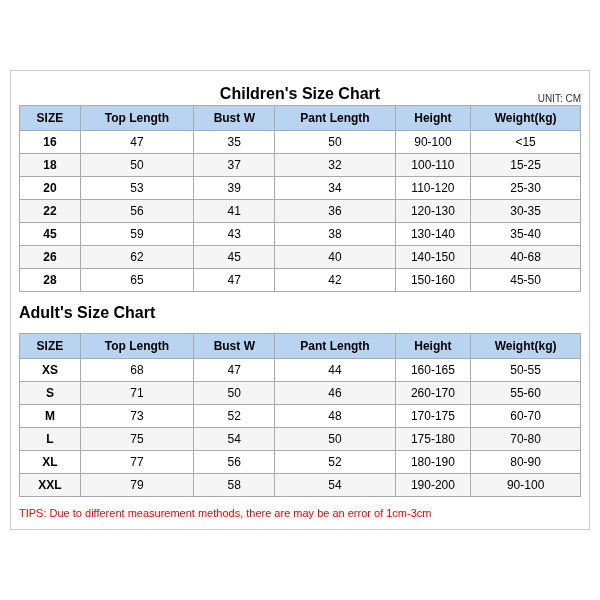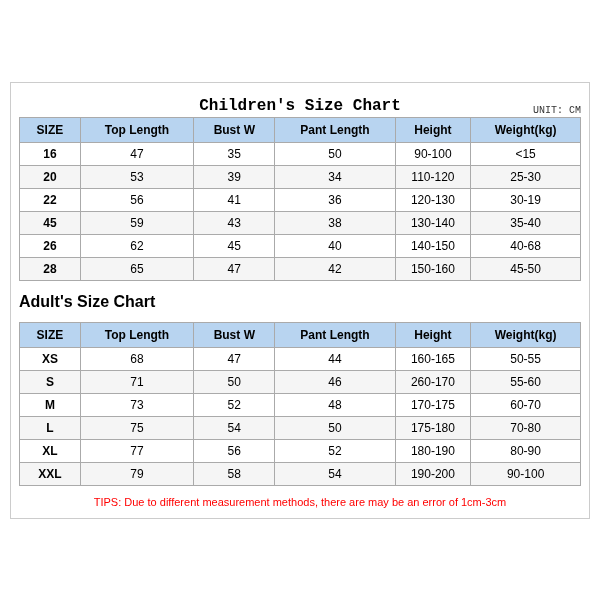--- a/index.html
+++ b/index.html
@@ -17,21 +17,20 @@
       width: 580px;
       border: 1px solid #ccc;
       padding: 8px;
     }
     .section-title {
       text-align: center;
       font-weight: bold;
       font-size: 16px;
       padding: 6px 0 2px 0;
       position: relative;
-      font-family: Liberation Mono, monospace;
     }
     .unit-label {
       position: absolute;
       right: 0;
       top: 6px;
       font-size: 10px;
       font-weight: normal;
       color: #333;
       margin-top: 8px;
     }
@@ -63,21 +62,21 @@
     .size-col {
       font-weight: bold;
     }
     .adult-title {
       text-align: left;
       font-weight: bold;
       font-size: 16px;
       padding: 6px 0 11px 0;
     }
     .tips {
-      text-align: center;
+      text-align: left;
       color: red;
       font-size: 11px;
       padding: 4px 0 2px 0;
     }
   </style>
 </head>
 <body>
 
 <div class="chart-container">
 
@@ -101,34 +100,42 @@
     <tbody id="children-tbody">
     <tr>
           <td class="size-col">16</td>
           <td>47</td>
           <td>35</td>
           <td>50</td>
           <td>90-100</td>
           <td>&lt;15</td>
         </tr>
         <tr>
+          <td class="size-col">18</td>
+          <td>50</td>
+          <td>37</td>
+          <td>32</td>
+          <td>100-110</td>
+          <td>15-25</td>
+        </tr>
+        <tr>
           <td class="size-col">20</td>
           <td>53</td>
           <td>39</td>
           <td>34</td>
           <td>110-120</td>
           <td>25-30</td>
         </tr>
         <tr>
           <td class="size-col">22</td>
           <td>56</td>
           <td>41</td>
           <td>36</td>
           <td>120-130</td>
-          <td>30-19</td>
+          <td>30-35</td>
         </tr>
         <tr>
           <td class="size-col">45</td>
           <td>59</td>
           <td>43</td>
           <td>38</td>
           <td>130-140</td>
           <td>35-40</td>
         </tr>
         <tr>

